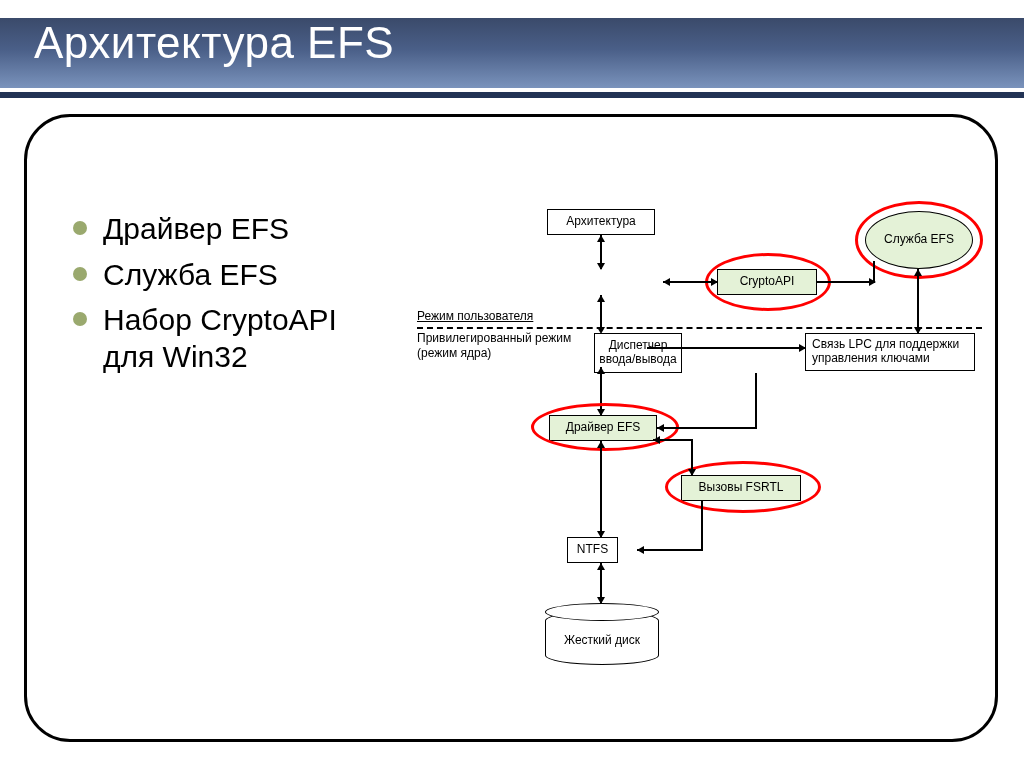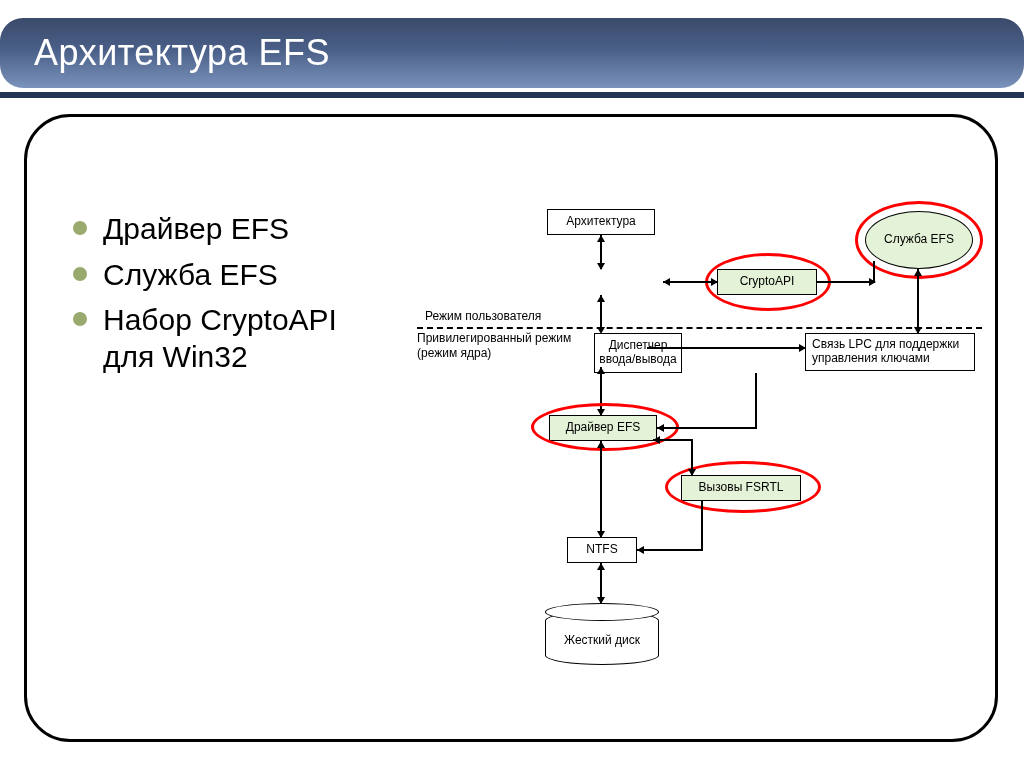--- a/index.html
+++ b/index.html
@@ -12,26 +12,25 @@
     position: relative;
   }
   .title-band {
     position: absolute;
     top: 18px;
     left: 0;
     width: 100%;
     height: 70px;
     background: linear-gradient(to bottom,#3a4a6a 0%,#4a5f88 45%,#7a93bc 100%);
     display: flex;
-    align-items: center;
+    align-items: flex-start;
     padding-left: 34px;
     color: #ffffff;
-    font-size: 36px;
+    font-size: 44px;
     letter-spacing: 0.5px;
-    border-radius: 23px;
   }
   .rule {
     position: absolute;
     top: 92px;
     left: 0;
     width: 100%;
     height: 6px;
     background: #223355;
   }
   .card {
@@ -175,21 +174,21 @@
     <div class="ah right" style="left:294px; top:72.5px;"></div>
     <div class="ah left" style="left:246px; top:72.5px;"></div>
 
     <div class="dbox green" style="left:448px; top:6px; width:108px; height:58px; border-radius:50%; display:flex; align-items:center; justify-content:center;">Служба EFS</div>
     <div class="redring" style="left:438px; top:-4px; width:128px; height:78px;"></div>
 
     <div class="solidline" style="left:400px; top:76px; width:58px; height:2px;"></div>
     <div class="solidline" style="left:456px; top:56px; width:2px; height:22px;"></div>
     <div class="ah right" style="left:452px; top:72.5px;"></div>
 
-    <div class="modelabel" style="left:8px; top:104px;">Режим пользователя</div>
+    <div class="modelabel" style="left:0px; top:104px;text-decoration:underline;">Режим пользователя</div>
     <div class="dashline" style="left:0px; top:122px; width:565px;"></div>
     <div class="modelabel" style="left:0px; top:126px;">Привилегированный режим</div>
     <div class="modelabel" style="left:0px; top:141px;">(режим ядра)</div>
 
     <div class="solidline" style="left:183px; top:90px; width:2px; height:36px;"></div>
     <div class="ah down" style="left:179.5px; top:122px;"></div>
     <div class="ah up" style="left:179.5px; top:90px;"></div>
 
     <div class="dbox" style="left:138px; top:128px; width:88px;margin-left:39px;">Диспетчер ввода/вывода</div>
 
@@ -218,21 +217,21 @@
 
     <div class="solidline" style="left:236px; top:234px; width:40px; height:2px;"></div>
     <div class="solidline" style="left:274px; top:234px; width:2px; height:36px;"></div>
     <div class="ah down" style="left:270.5px; top:264px;"></div>
     <div class="ah left" style="left:236px; top:230.5px;"></div>
 
     <div class="solidline" style="left:183px; top:236px; width:2px; height:96px;"></div>
     <div class="ah down" style="left:179.5px; top:326px;"></div>
     <div class="ah up" style="left:179.5px; top:236px;"></div>
 
-    <div class="dbox" style="left:150px; top:332px; width:70px;">NTFS</div>
+    <div class="dbox" style="left:150px; top:332px; width:51px;">NTFS</div>
 
     <div class="solidline" style="left:220px; top:344px; width:66px; height:2px;"></div>
     <div class="solidline" style="left:284px; top:296px; width:2px; height:50px;"></div>
     <div class="ah left" style="left:220px; top:340.5px;"></div>
 
     <div class="solidline" style="left:183px; top:358px; width:2px; height:40px;"></div>
     <div class="ah down" style="left:179.5px; top:392px;"></div>
     <div class="ah up" style="left:179.5px; top:358px;"></div>
 
     <div style="position:absolute; left:128px; top:398px; width:114px; height:62px;">

